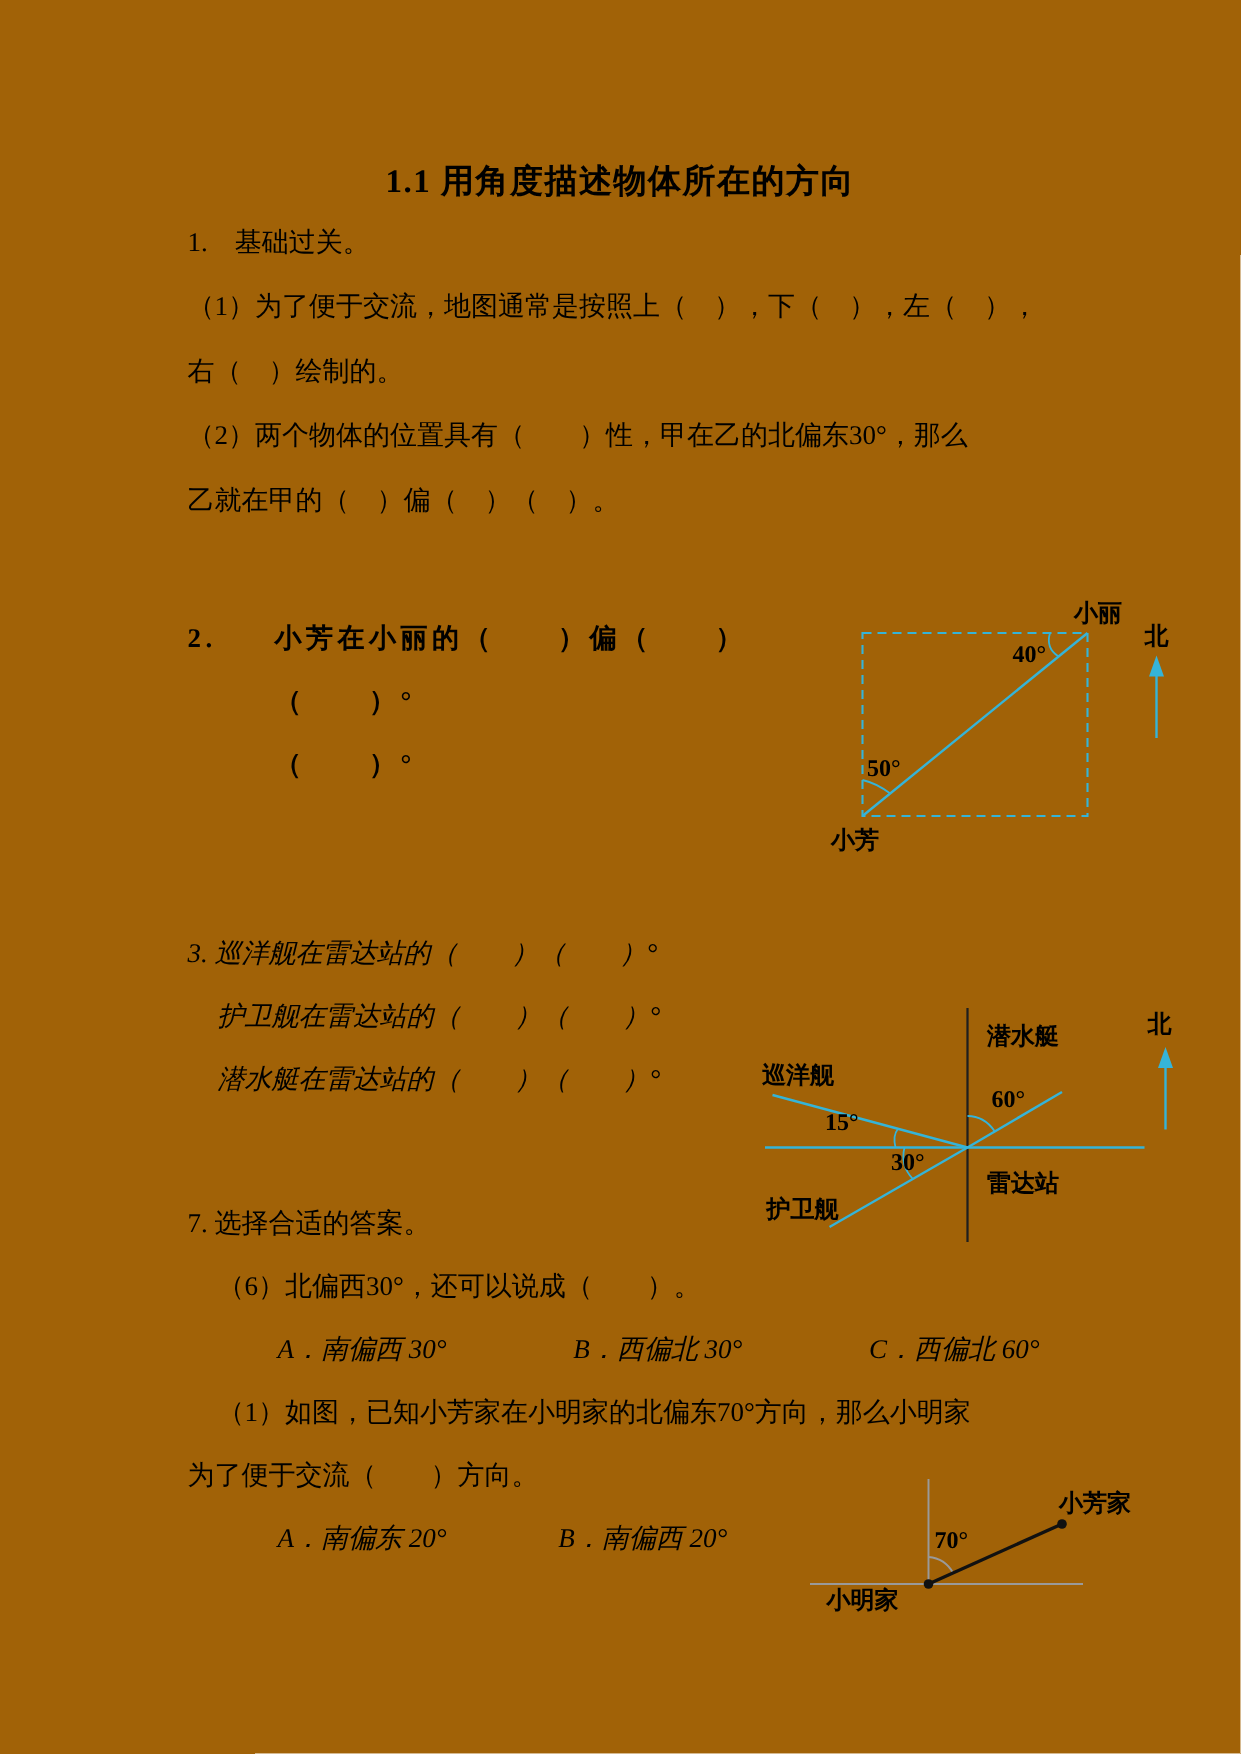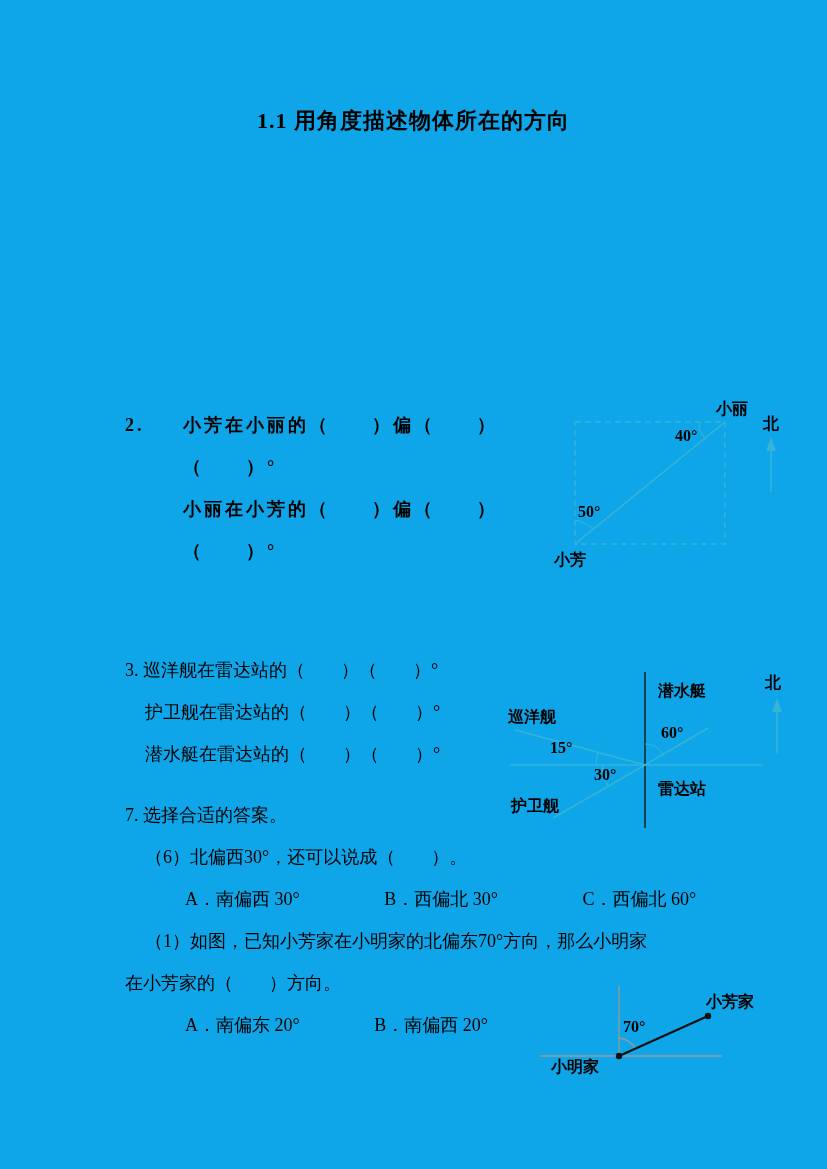--- a/index.html
+++ b/index.html
@@ -8,46 +8,46 @@
     --line-dark: #1f1f1f;
   }
   * { box-sizing: border-box; margin: 0; padding: 0; }
   html, body { background: #ffffff; }
   body { font-family: "Liberation Serif", serif; color: #000; }
   .page {
     position: relative;
     width: 827px;
     height: 1169px;
     margin: 0 auto;
-    background: #0ea5e9;
+    background: #a16207;
     overflow: hidden;
   }
   .title {
     position: absolute;
     top: 106px;
     left: 0;
     width: 100%;
     text-align: center;
     font-size: 22px;
     font-weight: bold;
     letter-spacing: 1px;
   }
   .block { position: absolute; left: 125px; width: 585px; font-size: 18px; }
   .block .line { line-height: 42px; white-space: nowrap; }
   .q1 { top: 140px; }
   .q1 .line { line-height: 43px; }
   .q2 { top: 404px; width: 440px; font-weight: bold; }
   .q2 .line { letter-spacing: 3px; }
   .q2 .ind { padding-left: 58px; }
   .qnum { display: inline-block; width: 58px; }
-  .q3 { top: 649px; width: 420px; }
+  .q3 { top: 614px; width: 420px; font-style: italic; }
   .q3 .ind { padding-left: 20px; }
   .q4 { top: 794px; }
   .q4 .ind { padding-left: 20px; }
-  .q4 .ind2 { padding-left: 60px; }
+  .q4 .ind2 { padding-left: 60px; font-style: italic; }
   .options .opt { margin-right: 80px; }
   .options2 .opt { margin-right: 70px; margin-top: 44px; }
 
   .diagram { position: absolute; }
   .d2 { left: 540px; top: 393px; }
   .d3 { left: 495px; top: 658px; }
   .d4 { left: 535px; top: 982px; }
 
   .cy   { stroke: var(--accent); stroke-width: 1.6; fill: none; }
   .dash { stroke-dasharray: 6 4; stroke-width: 1.4; }
@@ -60,25 +60,31 @@
   .lbl  { font-family: "Liberation Serif", serif; font-size: 16px; font-weight: bold; fill: #000; }
   .mid  { text-anchor: middle; }
 </style>
 </head>
 <body>
 
 <div class="page">
 
   <h1 class="title">1.1 用角度描述物体所在的方向</h1>
 
+  <section class="block q1">
+    <div class="line">1.　基础过关。</div>
+    <div class="line">（1）为了便于交流，地图通常是按照上（　），下（　），左（　），</div>
+    <div class="line">右（　）绘制的。</div>
+    <div class="line">（2）两个物体的位置具有（　　）性，甲在乙的北偏东30°，那么</div>
+    <div class="line">乙就在甲的（　）偏（　）（　）。</div>
+  </section>
 
   <section class="block q2">
     <div class="line"><span class="qnum">2.</span><span>小芳在小丽的（　　）偏（　　）</span></div>
     <div class="line ind">（　　）°</div>
-    <div class="line ind">小丽在小芳的（　　）偏（　　）</div>
     <div class="line ind">（　　）°</div>
   </section>
 
   <svg class="diagram d2" width="260" height="185" viewBox="0 0 260 185">
     <rect class="cy dash" x="35" y="29" width="150" height="122"></rect>
     <line class="cy" x1="35" y1="151" x2="185" y2="29"></line>
     <path class="cy thin" d="M160,29 Q157,39 165.5,44.5"></path>
     <path class="cy thin" d="M35,127 Q44,129 53.5,136"></path>
     <line class="cy" x1="231" y1="99" x2="231" y2="56"></line>
     <polygon class="cyf" points="231,44 226,58 236,58"></polygon>
@@ -118,21 +124,21 @@
 
   <section class="block q4">
     <div class="line">7. 选择合适的答案。</div>
     <div class="line ind">（6）北偏西30°，还可以说成（　　）。</div>
     <div class="line ind2 options">
       <span class="opt">A．南偏西 30°</span>
       <span class="opt">B．西偏北 30°</span>
       <span class="opt">C．西偏北 60°</span>
     </div>
     <div class="line ind">（1）如图，已知小芳家在小明家的北偏东70°方向，那么小明家</div>
-    <div class="line">在小芳家的（　　）方向。</div>
+    <div class="line">为了便于交流（　　）方向。</div>
     <div class="line ind2 options2">
       <span class="opt">A．南偏东 20°</span>
       <span class="opt">B．南偏西 20°</span>
     </div>
   </section>
 
   <svg class="diagram d4" width="260" height="96" viewBox="0 0 260 96">
     <line class="gray" x1="84" y1="4" x2="84" y2="74"></line>
     <line class="gray" x1="5" y1="74" x2="187" y2="74"></line>
     <path class="gray" d="M84,56 Q95,57 100.4,66.6"></path>

